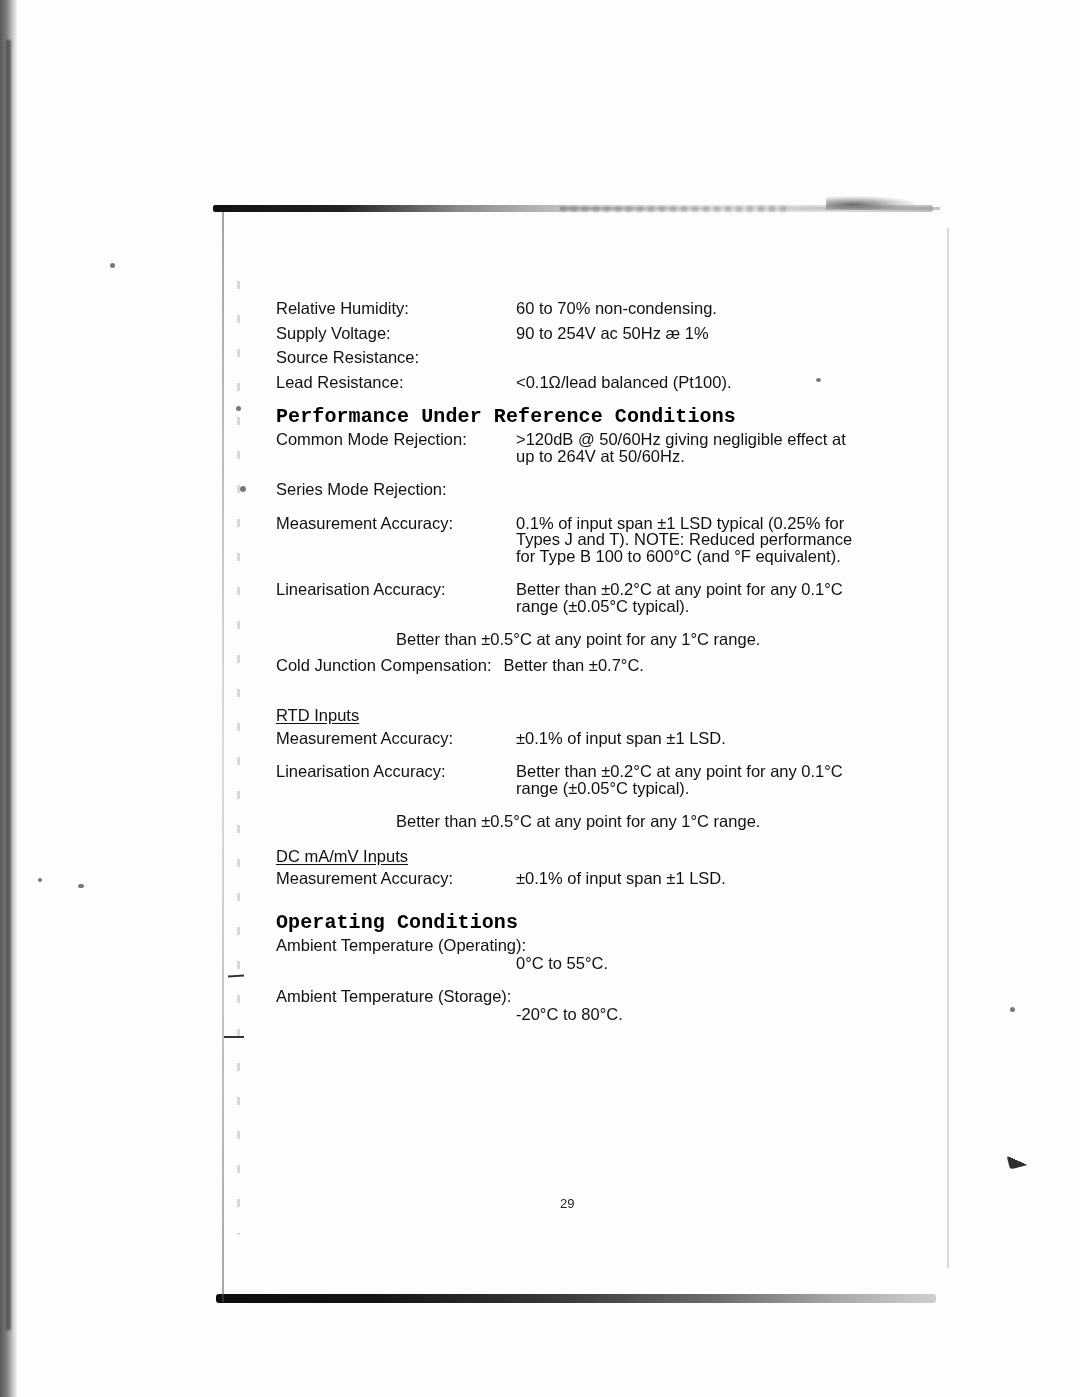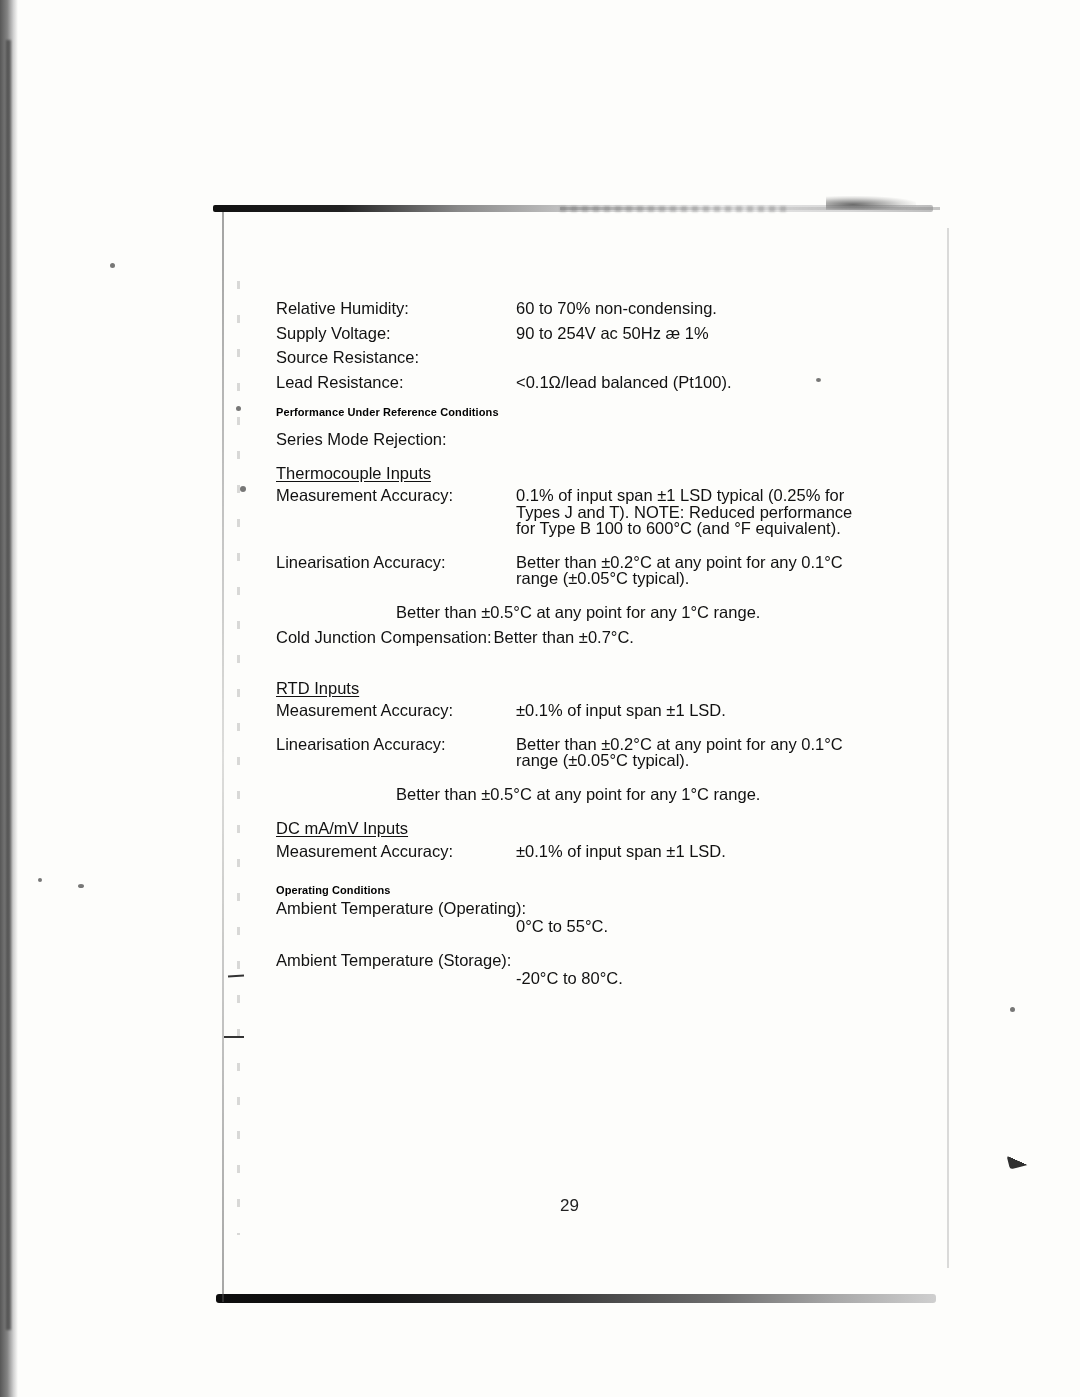--- a/index.html
+++ b/index.html
@@ -133,50 +133,51 @@
   }
   .row .value {
     flex: 1 1 auto;
   }
   .row .value .line {
     display: block;
   }
   .row.wide .label {
     width: auto;
     flex: 0 0 auto;
-    padding-right: 2px;
+    padding-right: 12px;
   }
 
   .gap-s { height: 9px; }
   .gap-m { height: 18px; }
   .gap-l { height: 26px; }
 
   .section-head {
     font-weight: bold;
     letter-spacing: 0.1px;
     margin-bottom: 4px;
     color: #000;
-    font-size: 11px;
+    font-size: 20px;
+    font-family: Liberation Mono, monospace;
   }
   .underlined {
     text-decoration: underline;
     text-underline-offset: 2px;
     margin-bottom: 6px;
     display: inline-block;
   }
 
   .indent-val {
     margin-left: 120px;
   }
 
   .page-number {
     position: absolute;
     left: 560px;
     top: 1196px;
-    font-size: 17px;
+    font-size: 13px;
     color: #222;
   }
 
   
   .mark-dot-a { left: 110px; top: 263px; width: 5px; height: 5px; }
   .mark-dot-b { left: 78px; top: 884px; width: 6px; height: 4px; }
   .mark-dot-c { left: 38px; top: 878px; width: 4px; height: 4px; }
   .mark-dot-d { left: 1010px; top: 1007px; width: 5px; height: 5px; }
   .mark-dot-e { left: 816px; top: 378px; width: 5px; height: 4px; }
   .mark-dot-f { left: 240px; top: 486px; width: 6px; height: 6px; }
@@ -278,32 +279,36 @@
       <div class="label">Lead Resistance:</div>
       <div class="value">
         <span class="line">&lt;0.1Ω/lead balanced (Pt100).</span>
       </div>
     </div>
 
     <div class="gap-s"></div>
 
     <div class="section-head">Performance Under Reference Conditions</div>
 
+    <div class="row">
+      <div class="label">Common Mode Rejection:</div>
+      <div class="value">
+        <span class="line">&gt;120dB @ 50/60Hz giving negligible effect at</span>
+        <span class="line">up to 264V at 50/60Hz.</span>
+      </div>
+    </div>
 
     <div class="gap-s"></div>
 
     <div class="row">
       <div class="label">Series Mode Rejection:</div>
     </div>
 
     <div class="gap-s"></div>
 
-    <div>
-      <span class="underlined">Thermocouple Inputs</span>
-    </div>
 
     <div class="row">
       <div class="label">Measurement Accuracy:</div>
       <div class="value">
         <span class="line">0.1% of input span ±1 LSD typical (0.25% for</span>
         <span class="line">Types J and T). NOTE: Reduced performance</span>
         <span class="line">for Type B 100 to 600°C (and °F equivalent).</span>
       </div>
     </div>
 

